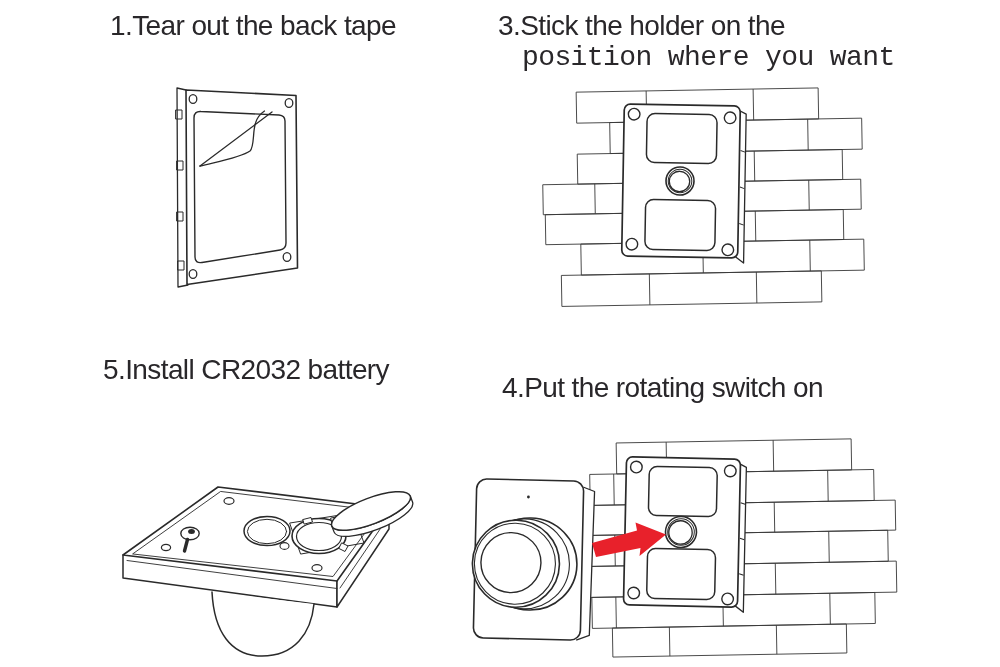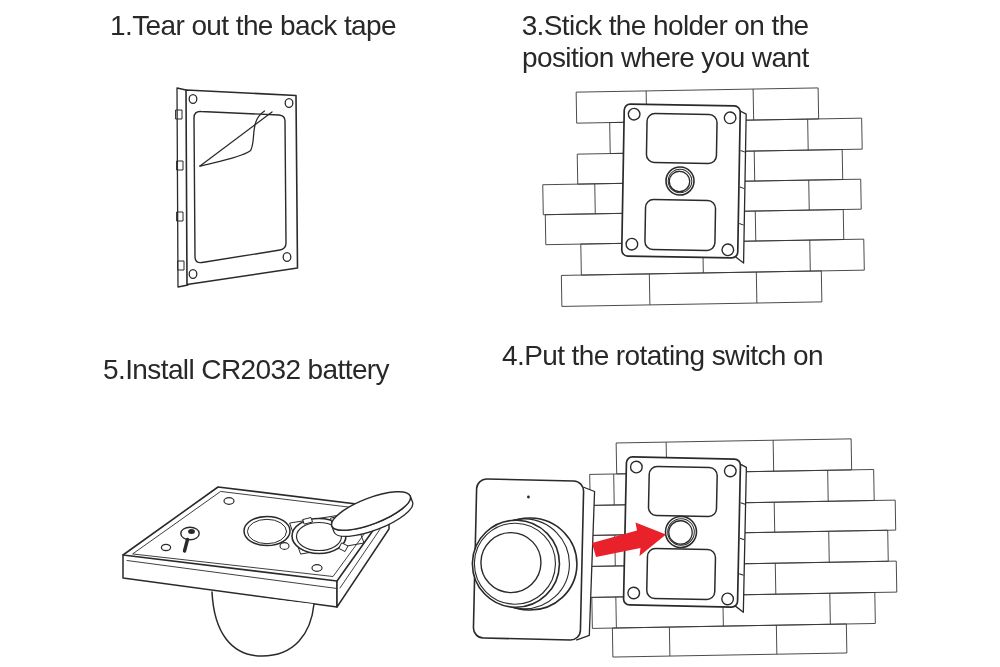--- a/index.html
+++ b/index.html
@@ -1,25 +1,25 @@
 <!DOCTYPE html>
 <html><head>
 <meta charset="utf-8">
 <style>
   html,body{margin:0;padding:0;background:#fff;}
   .page{
     position:relative;width:944px;height:667px;background:#ffffff;
-    font-family:"Liberation Sans", sans-serif;color:#29272a;overflow:hidden;text-align:right;
+    font-family:"Liberation Sans", sans-serif;color:#29272a;overflow:hidden;
   }
   .art{position:absolute;left:0;top:0;}
   .title{
     position:absolute;font-size:28px;line-height:32px;letter-spacing:-0.6px;
     white-space:nowrap;color:#29272a;
   }
-  .title .l2{padding-left:24px;}
+  .title .l2{padding-left:24px;font-family:Liberation Mono, monospace;}
 </style>
 </head>
 <body>
 
 <div class="page">
 
   <svg class="art" width="1000" height="667" viewBox="0 0 1000 667">
 
     <g stroke="#2a2a2a" fill="none" stroke-width="1.5" stroke-linejoin="round" stroke-linecap="round">
       <path d="M186,90 L177,88 L178,287 L188,285" fill="#fff" stroke-width="1.3"></path>
@@ -178,17 +178,17 @@
 
   <div class="title" style="left:498px;top:10px">
     <div class="l1">3.Stick the holder on the</div>
     <div class="l2">position where you want</div>
   </div>
 
   <div class="title" style="left:103px;top:354px">
     <div class="l1">5.Install CR2032 battery</div>
   </div>
 
-  <div class="title" style="left:502px;top:340px">
+  <div class="title" style="left:502px;top:372px">
     <div class="l1">4.Put the rotating switch on</div>
   </div>
 
 </div>
 
 </body></html>

